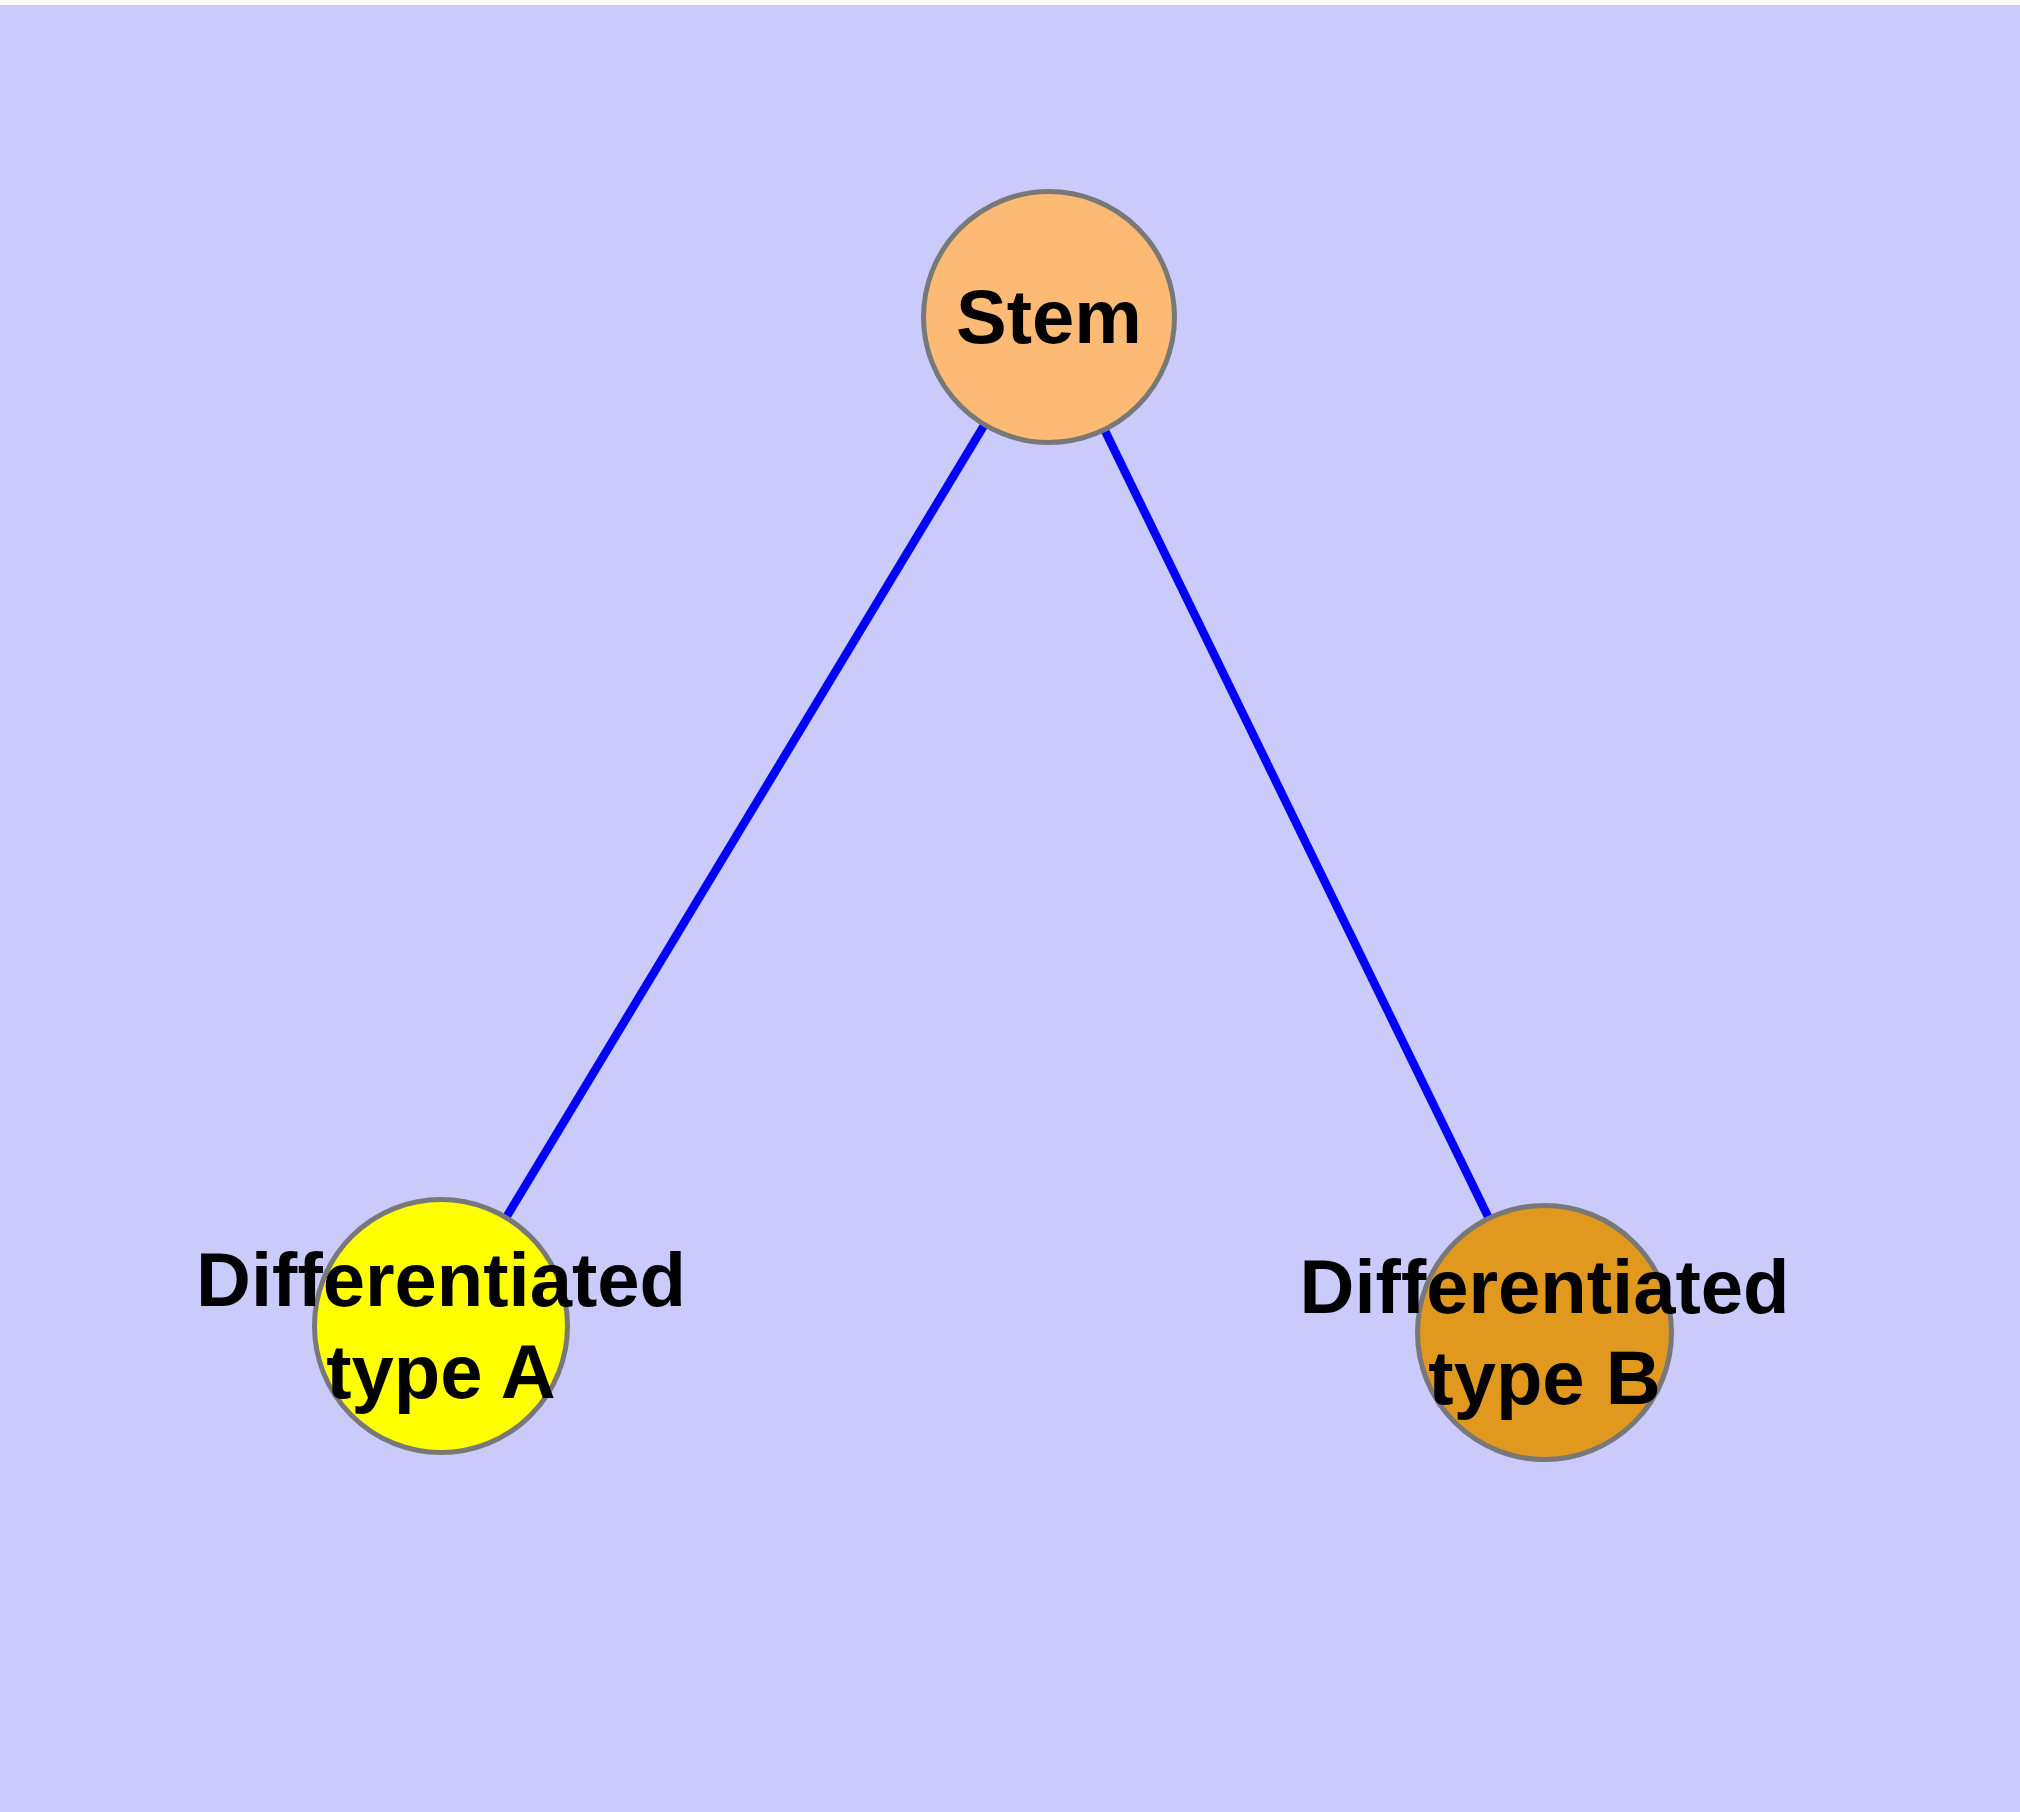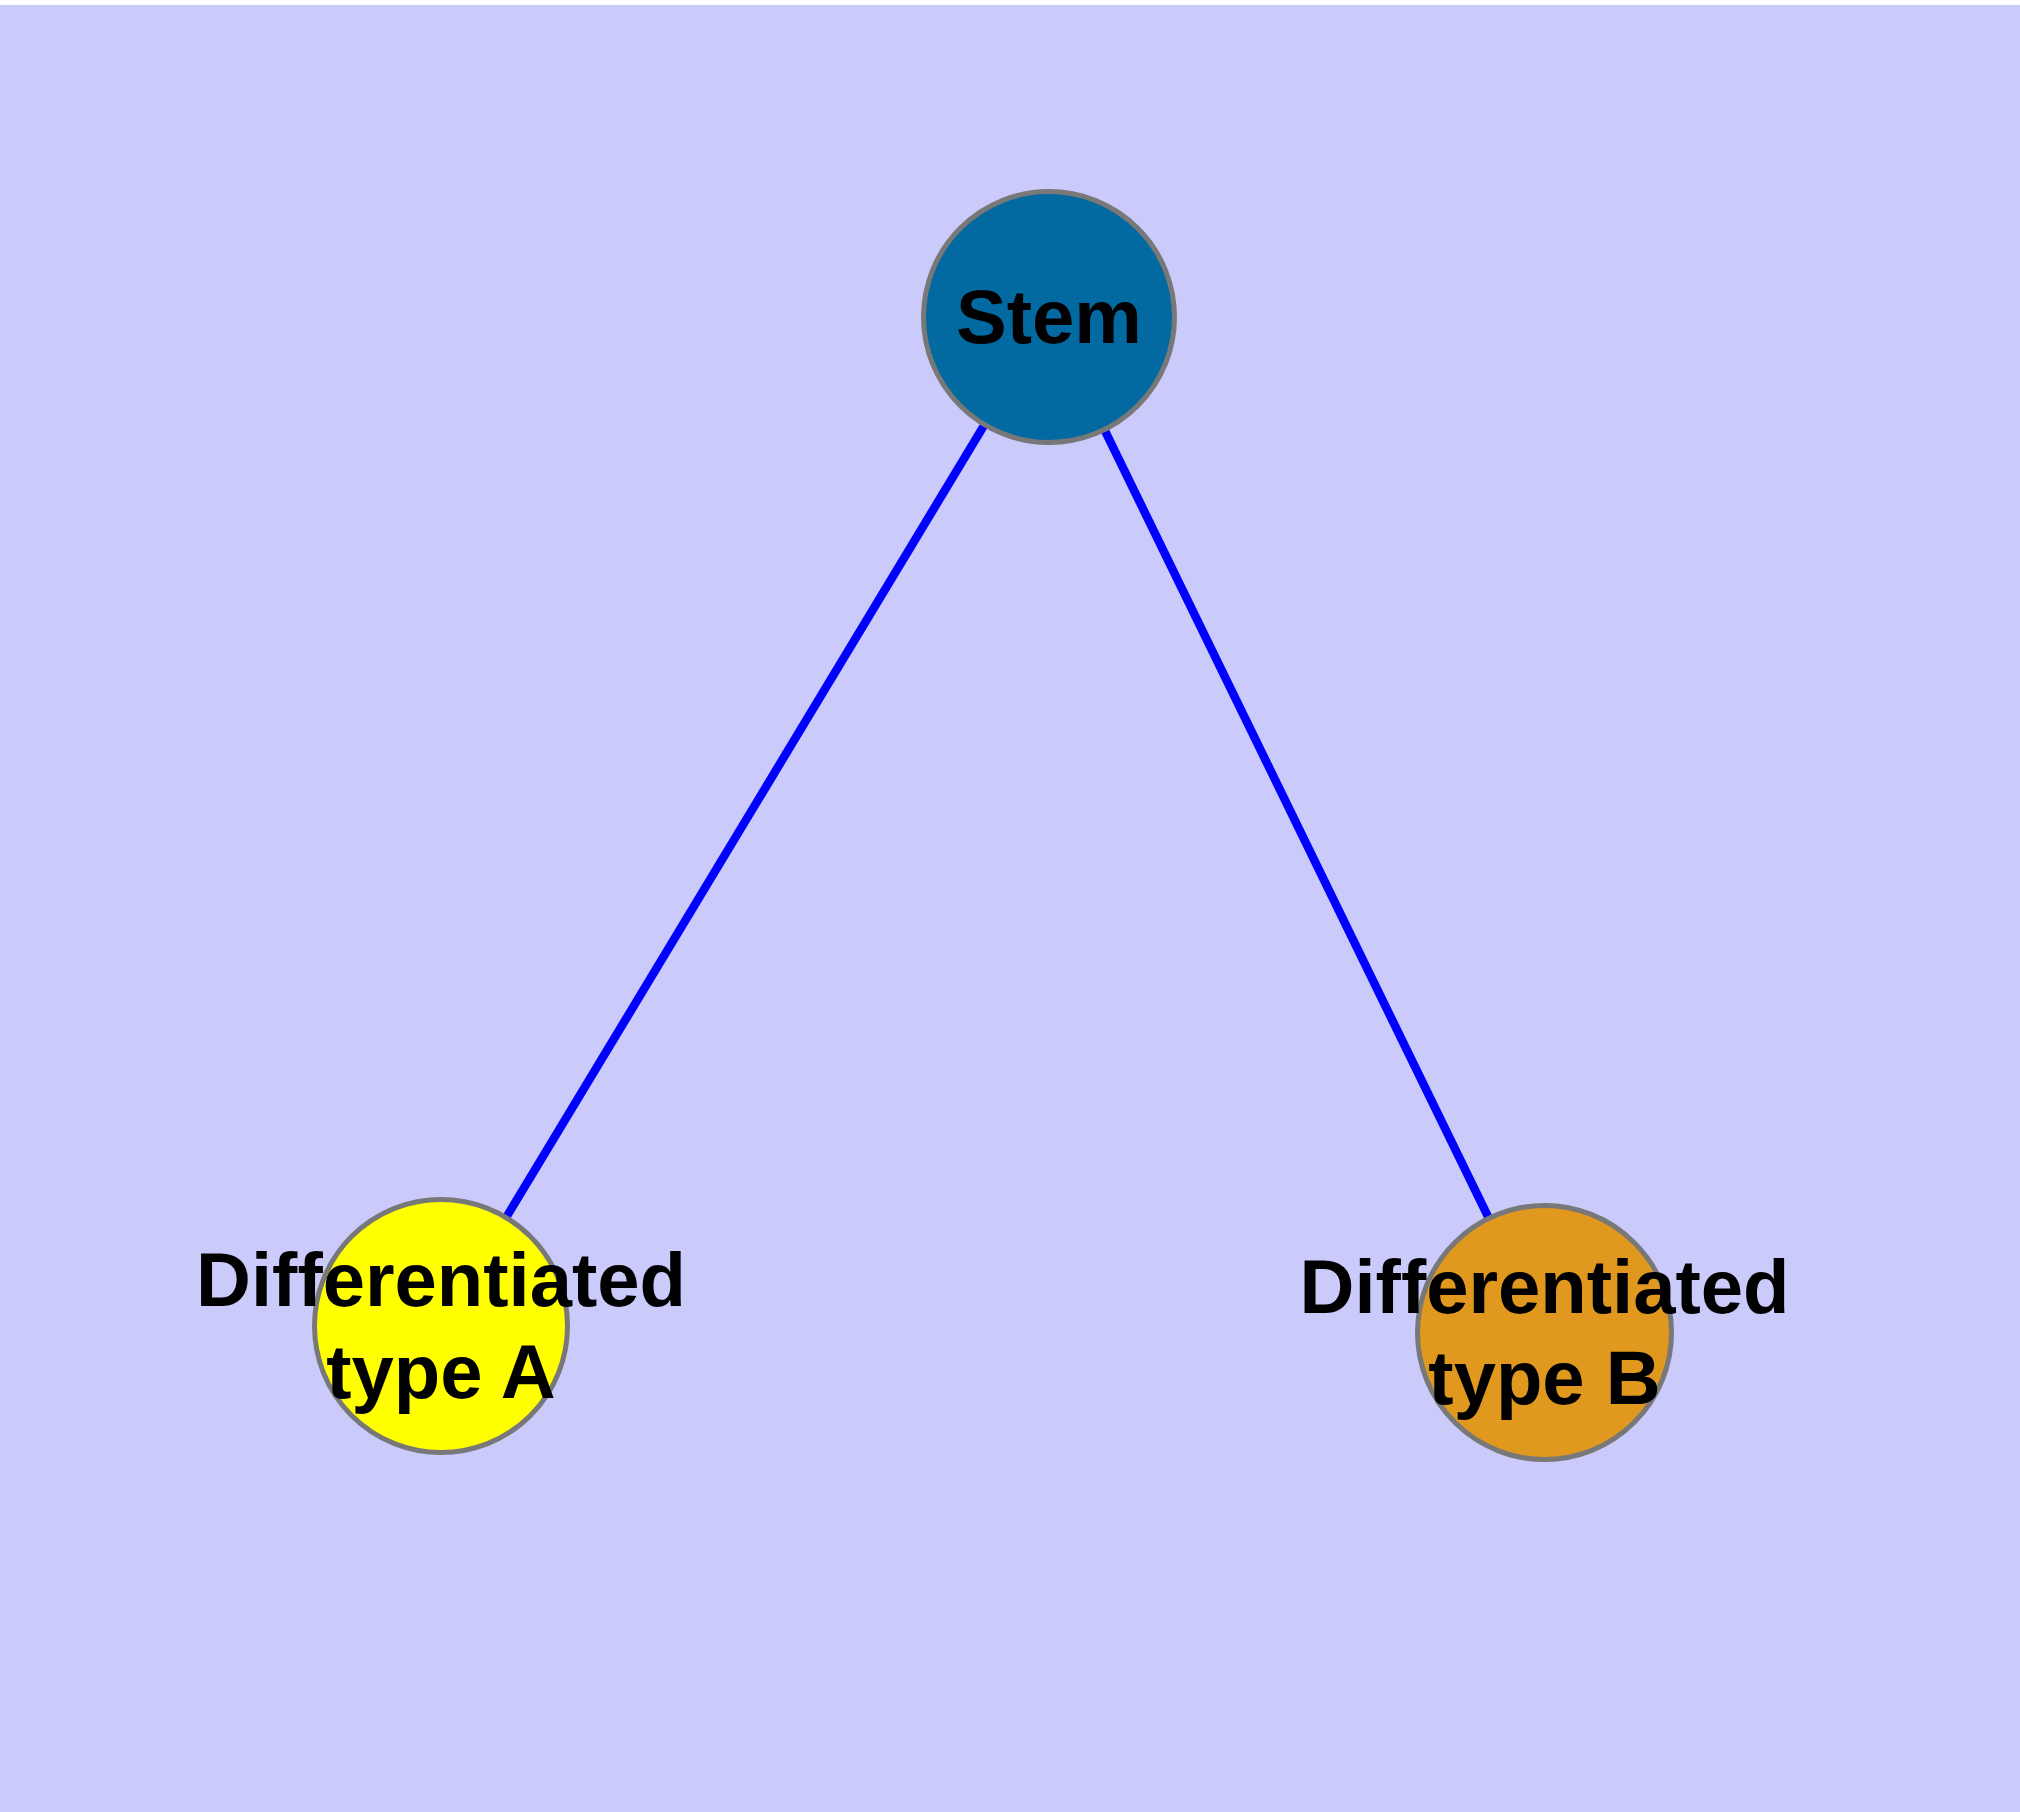--- a/index.html
+++ b/index.html
@@ -58,21 +58,21 @@
 
 <div class="canvas">
 
   <div class="top-strip" style="background: rgb(255, 255, 255);"></div>
 
   <svg class="edges-layer" viewBox="0 0 2384 2138" xmlns="http://www.w3.org/2000/svg">
     <line stroke-linecap="butt" x1="1238" y1="374" x2="520" y2="1564" stroke="#0000FF" stroke-width="10"></line>
     <line stroke-linecap="butt" x1="1238" y1="374" x2="1822" y2="1572" stroke="#0000FF" stroke-width="10"></line>
   </svg>
 
-  <div class="node" style="left: 921px; top: 189px; width: 256px; height: 256px; background: #0369a1; border-color: rgb(120, 120, 120); border-width: 5.1px;">
+  <div class="node" style="left: 921px; top: 189px; width: 256px; height: 256px; background: #fdba74; border-color: rgb(120, 120, 120); border-width: 5.1px;">
     <span class="node-label" style="color: rgb(0, 0, 0);">Stem</span>
   </div>
 
   <div class="node" style="left: 312px; top: 1197px; width: 258px; height: 258px; background: rgb(255, 255, 0); border-color: rgb(120, 120, 120); border-width: 5.1px;">
     <span class="node-label" style="color: rgb(0, 0, 0);">Differentiated
 type A</span>
   </div>
 
   <div class="node" style="left: 1415px; top: 1203px; width: 259px; height: 259px; background: rgb(224, 153, 30); border-color: rgb(120, 120, 120); border-width: 5.1px;">
     <span class="node-label" style="color: rgb(0, 0, 0);">Differentiated

